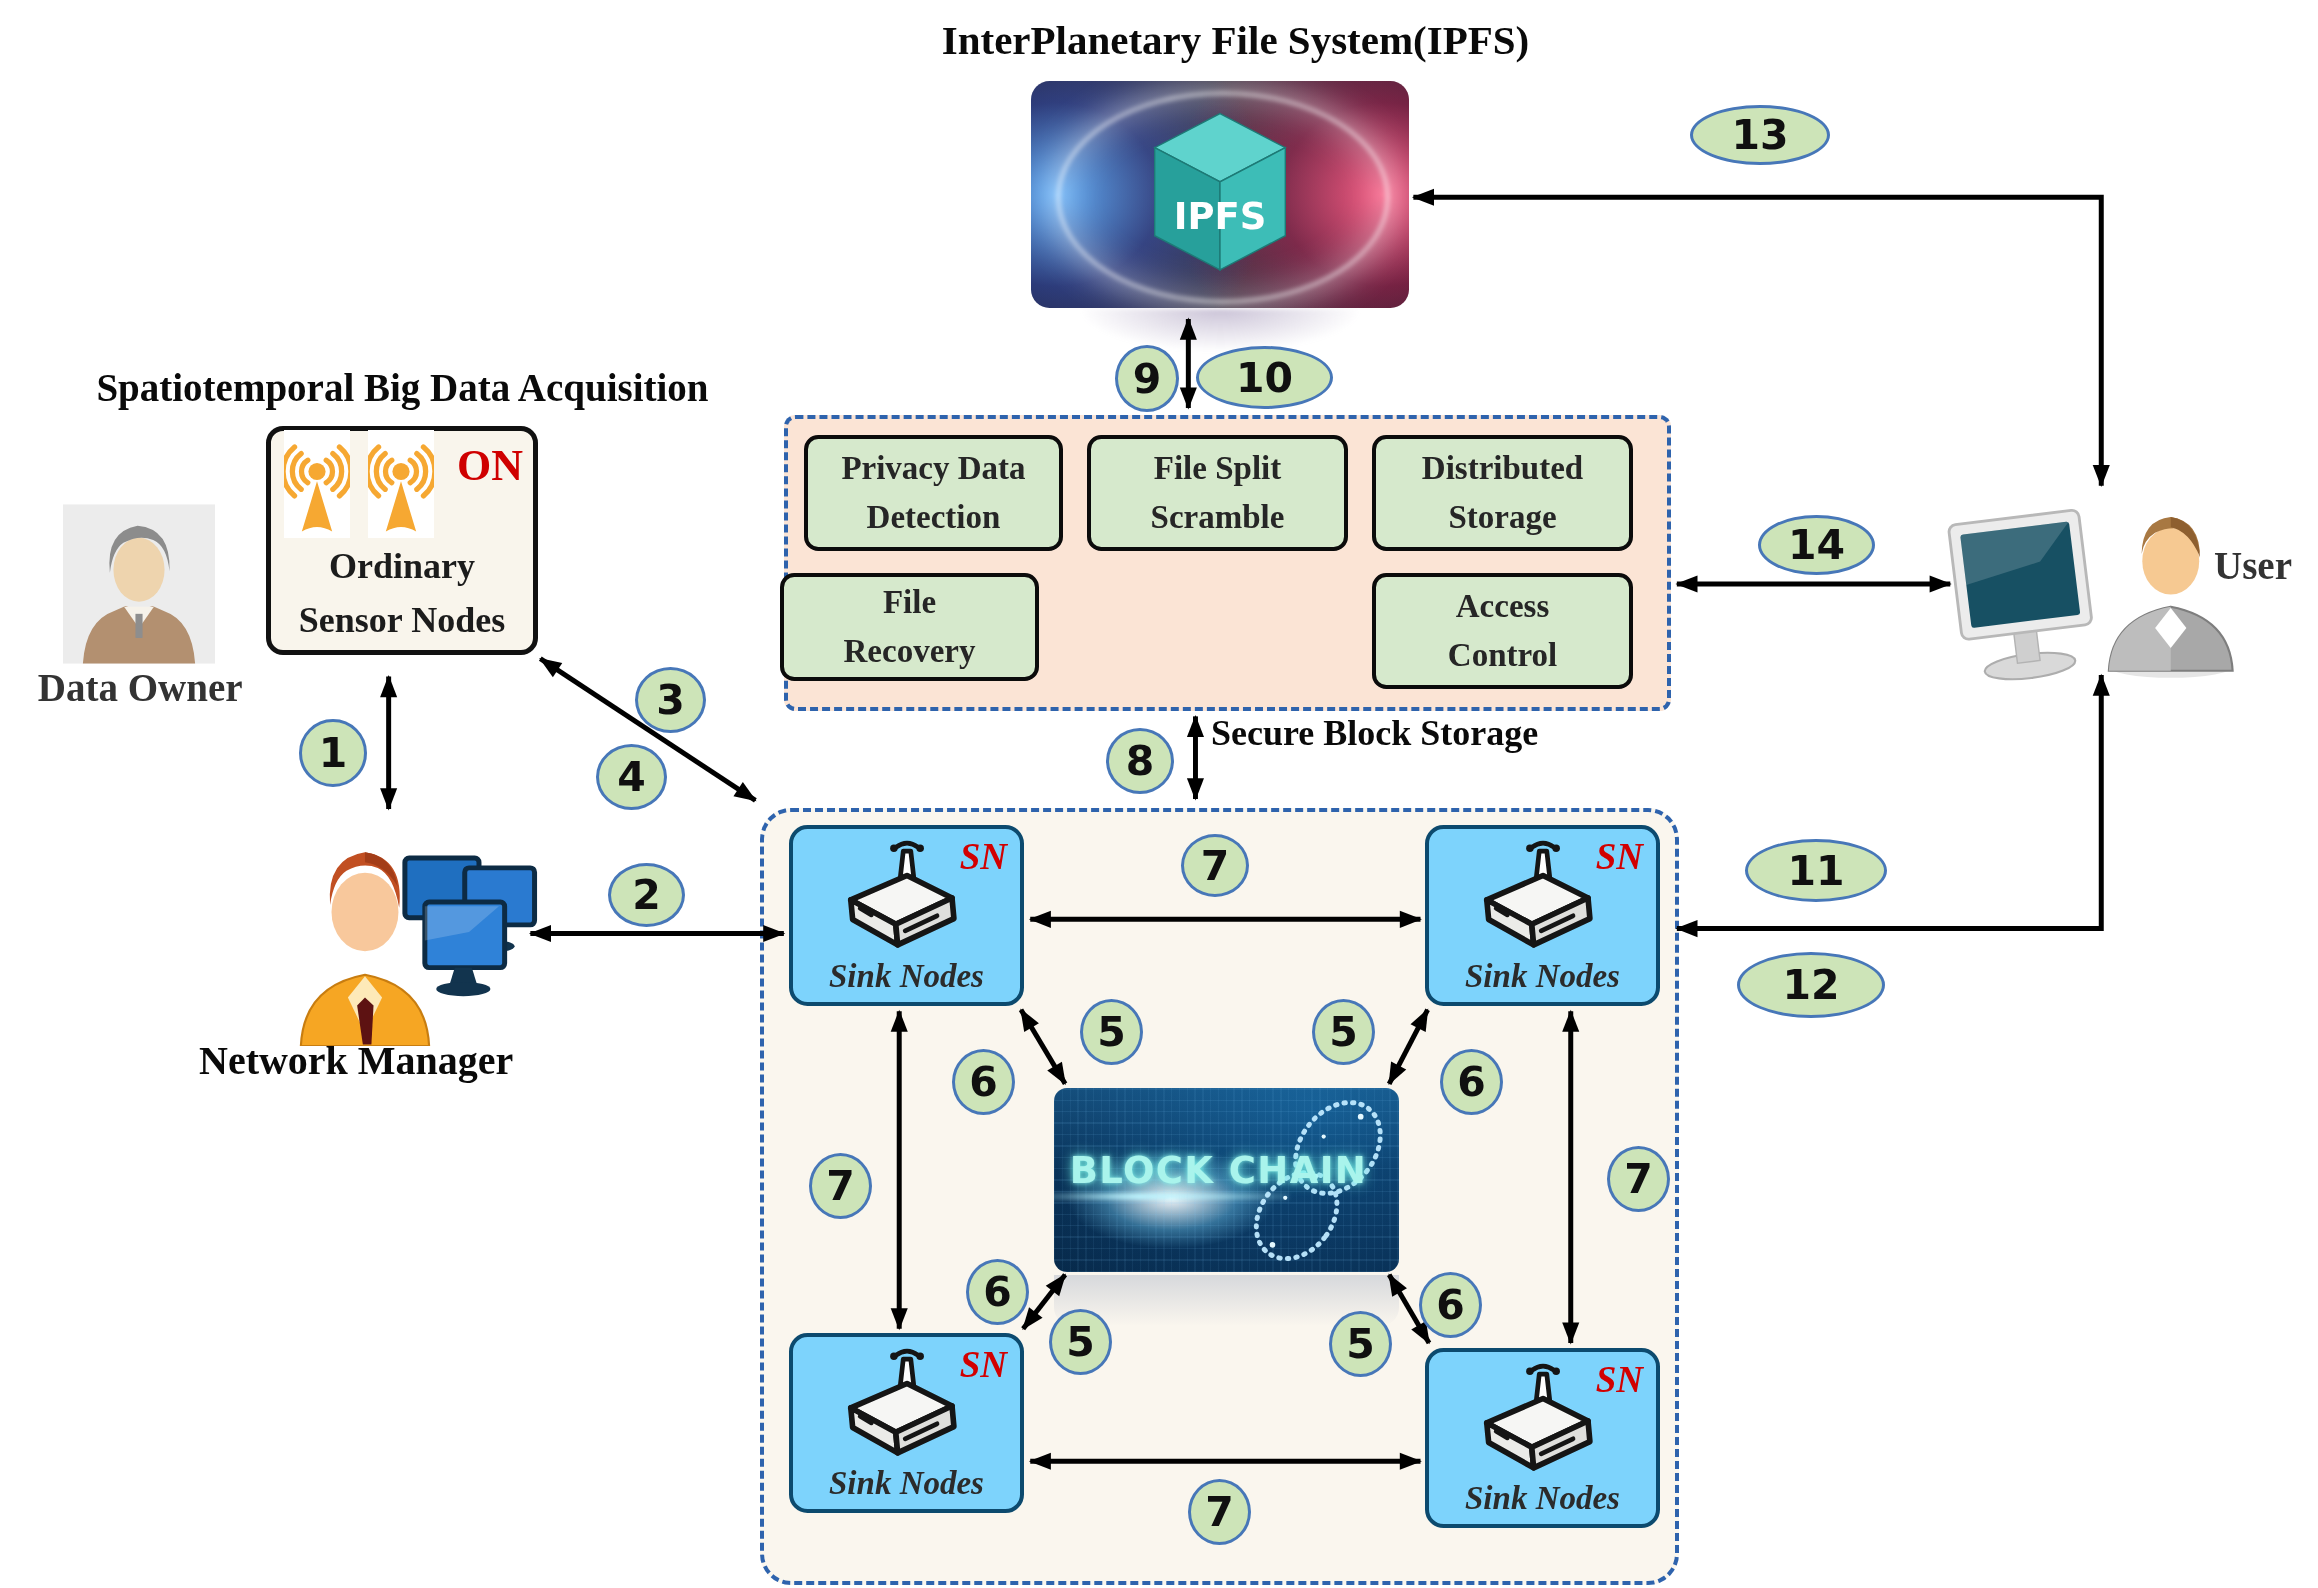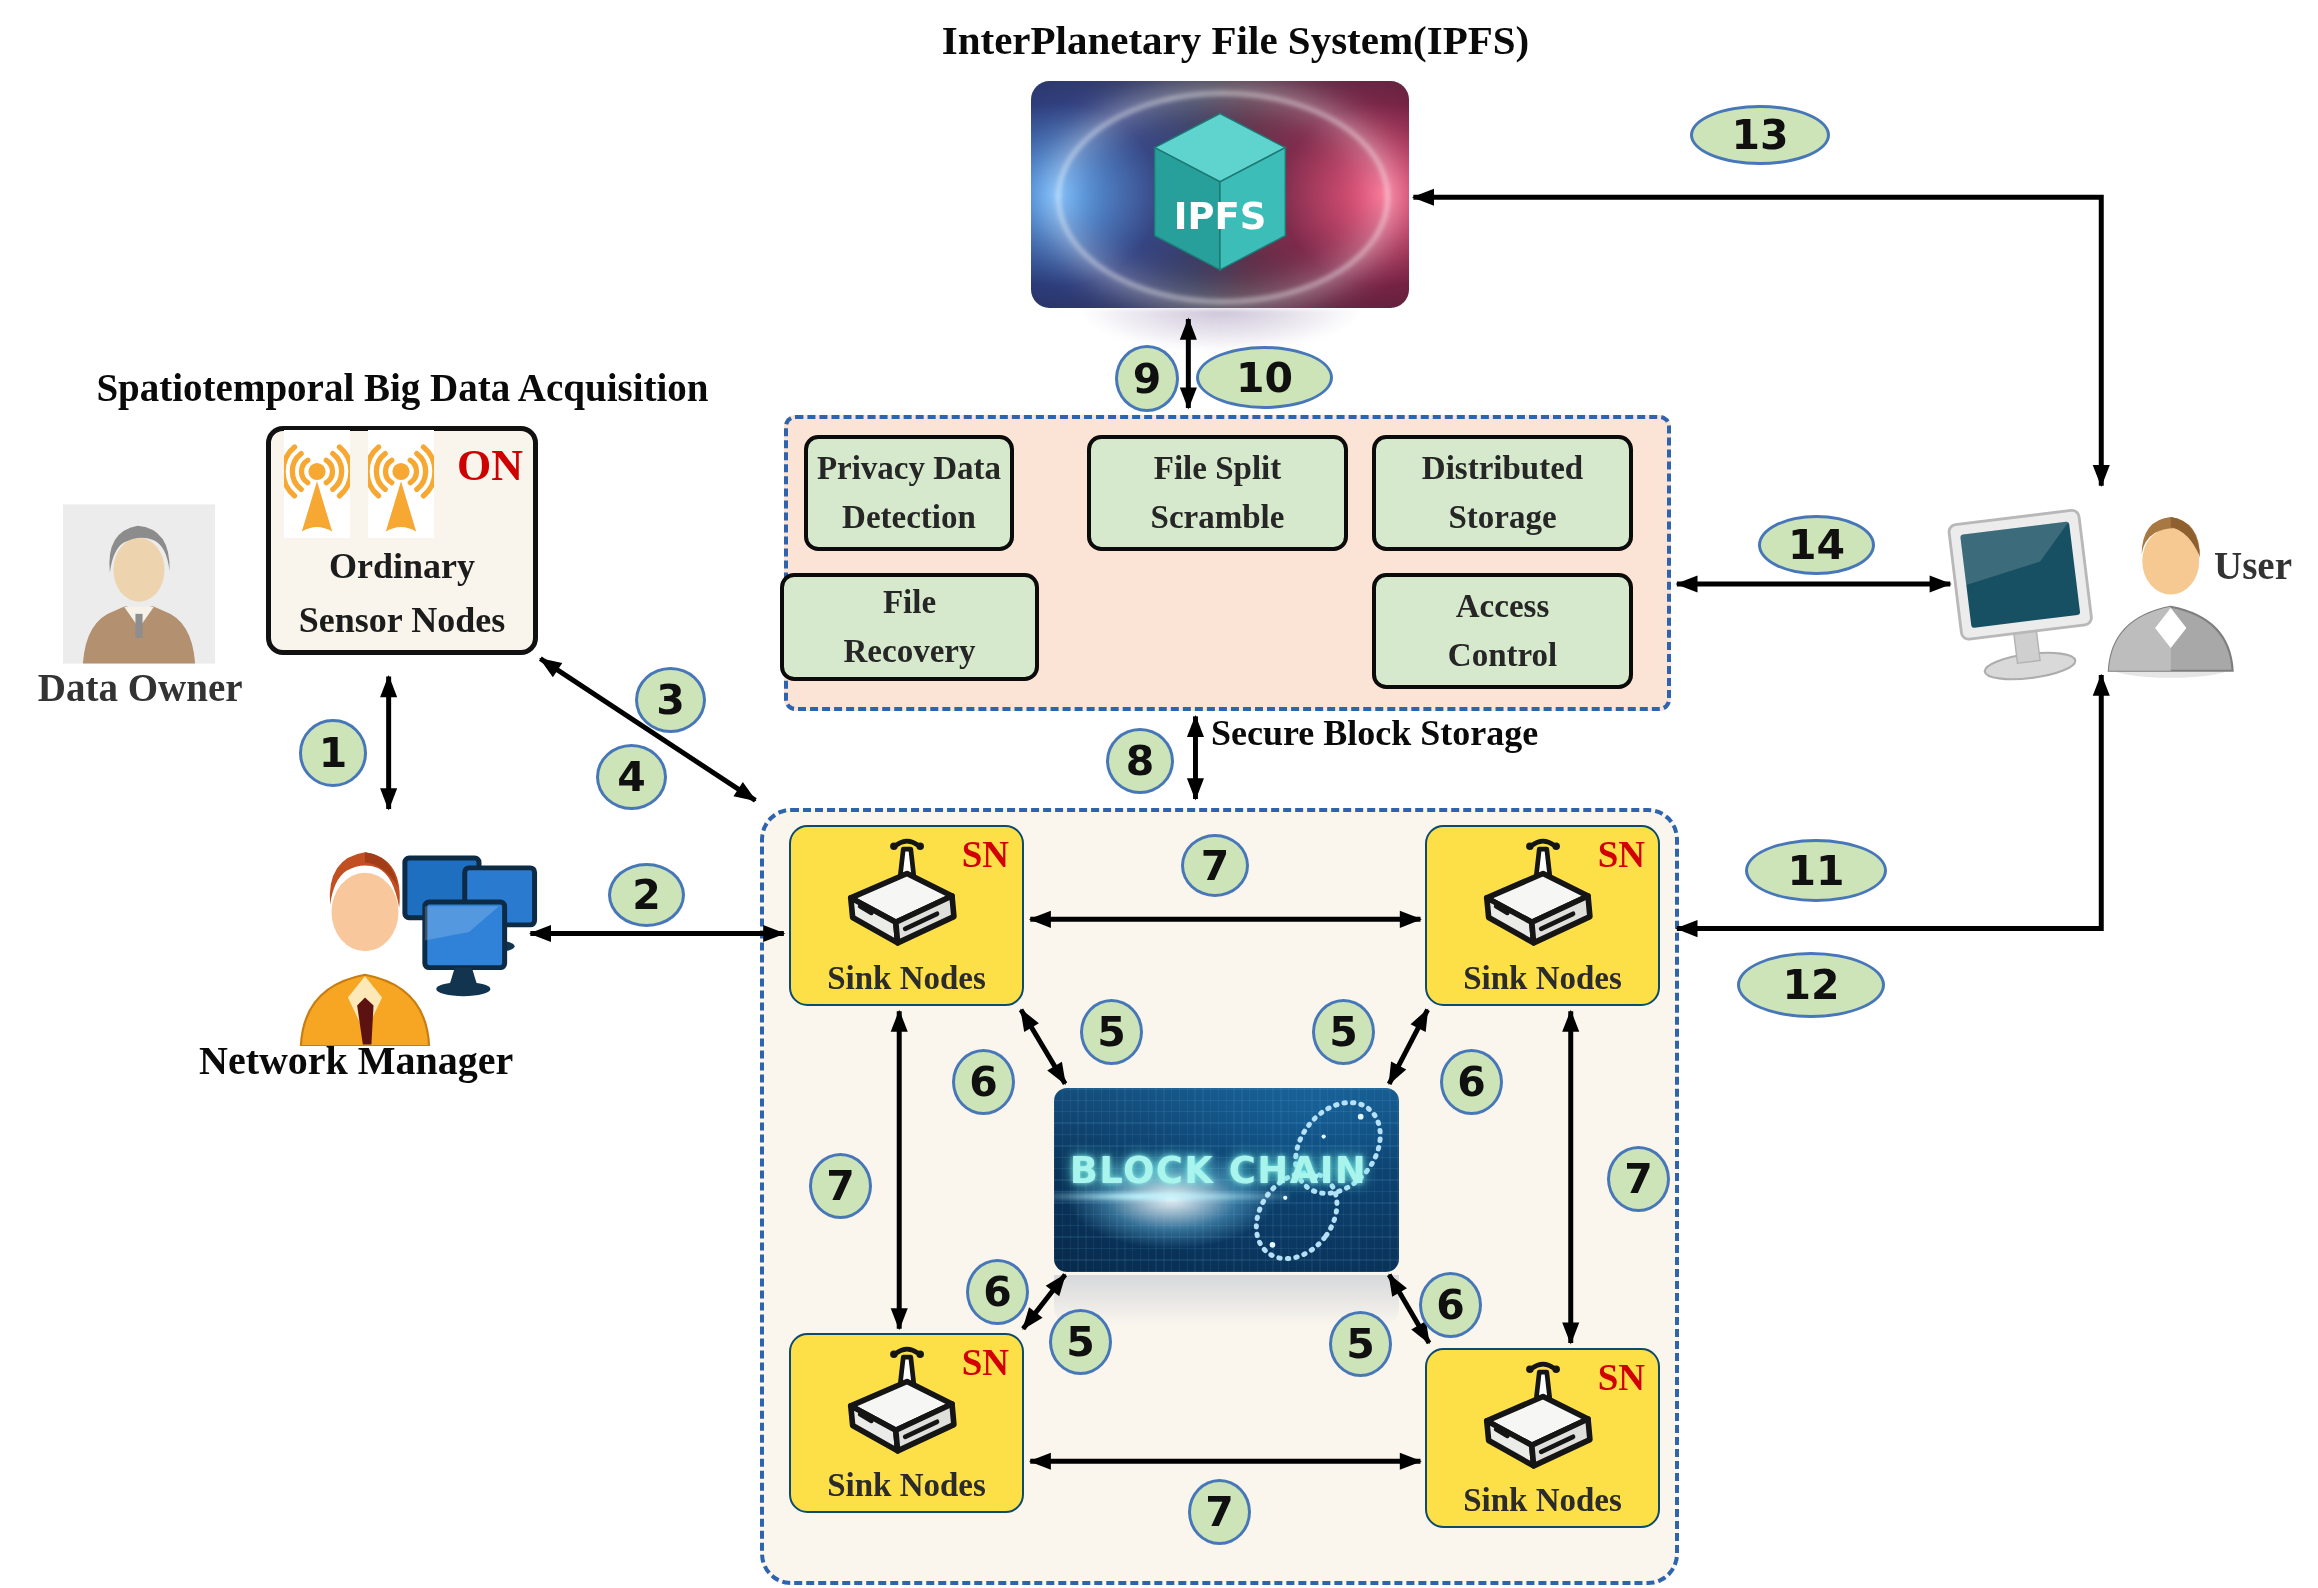--- a/index.html
+++ b/index.html
@@ -21,21 +21,21 @@
               border:4.3px dashed #2e63ad;border-radius:11.4px;box-sizing:border-box;z-index:1;}
   .sink-area{left:760px;top:808px;width:919px;height:777px;background:#faf6ee;
              border:4.3px dashed #2e63ad;border-radius:31px;box-sizing:border-box;z-index:1;}
 
   
   .module{background:#d6e9cc;border:4.3px solid #0b0b0b;border-radius:14.2px;box-sizing:border-box;
           display:flex;flex-direction:column;align-items:center;justify-content:center;
           font-weight:bold;font-size:33px;line-height:1.5;color:#262626;text-align:center;z-index:2;}
 
   
-  .sink-box{background:#fde047;border:2px solid #0c4a6e;border-radius:18.5px;box-sizing:border-box;z-index:2;}
+  .sink-box{background:#7dd3fc;border:4px solid #0c4a6e;border-radius:18.5px;box-sizing:border-box;z-index:2;font-style:italic;}
   .sink-box .sn{position:absolute;top:5.7px;right:13px;font-weight:bold;font-size:37px;color:#d20000;}
   .sink-box .sink-label{position:absolute;left:0;right:0;bottom:7.1px;text-align:center;
                         font-weight:bold;font-size:33px;color:#2b2b2b;margin-top:24px;}
   .sink-box .router{position:absolute;left:50%;top:8.5px;transform:translateX(-54%);width:140px;height:120px;}
 
   
   .sensor-box{left:266px;top:426px;width:272px;height:229px;background:#f9f5ec;
               border:5px solid #111;border-radius:17px;box-sizing:border-box;z-index:2;}
   .antenna-wrap{position:absolute;width:66px;height:108px;background:#ffffff;z-index:3;}
   #on-badge{left:457px;top:440px;font-weight:bold;font-size:44px;color:#cf0000;z-index:3;}
@@ -167,21 +167,21 @@
       <polygon points="112,222 88,252 112,302 136,252" fill="#fde9b8"></polygon>
       <polygon points="112,252 101,263 109,318 121,318 124,263" fill="#5d1212"></polygon>
       <ellipse cx="112" cy="132" rx="47" ry="55" fill="#f8c89c"></ellipse>
       <path d="M63,122 Q58,56 112,48 Q167,56 160,126 Q152,80 130,70 Q108,62 86,74 Q68,86 63,122 Z" fill="#c14f22"></path>
       <path d="M112,48 Q150,52 158,96 Q140,66 112,62 Z" fill="#a33d18"></path>
     </g>
   </svg>
   <div class="abs" id="nm-label">Network Manager</div>
 
   <div class="abs secure-box"></div>
-  <div class="abs module" style="left:804px;top:435px;width:210px;height:116px;">
+  <div class="abs module" style="left:804px;top:435px;width:259px;height:116px;">
     <span>Privacy Data</span>
     <span>Detection</span>
   </div>
   <div class="abs module" style="left:1087px;top:435px;width:261px;height:116px;text-align:right;">
     <span>File Split</span>
     <span>Scramble</span>
   </div>
   <div class="abs module" style="left:1372px;top:435px;width:261px;height:116px;">
     <span>Distributed</span>
     <span>Storage</span>

